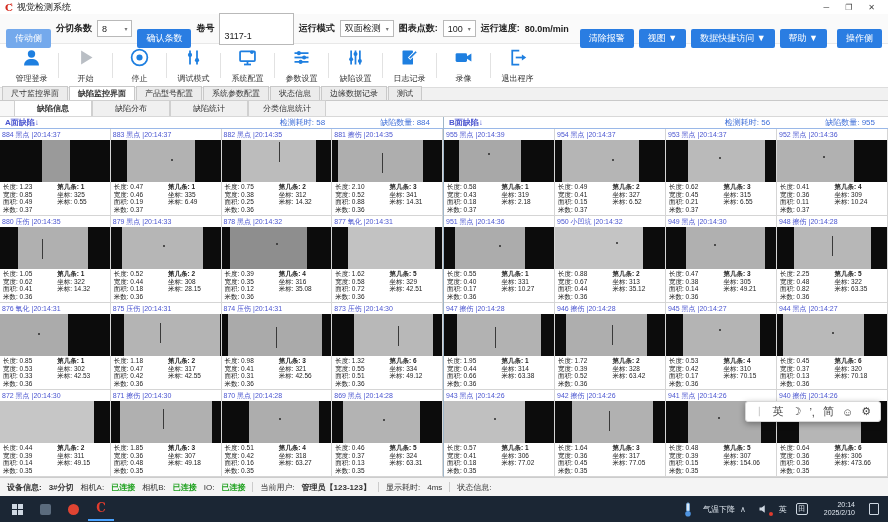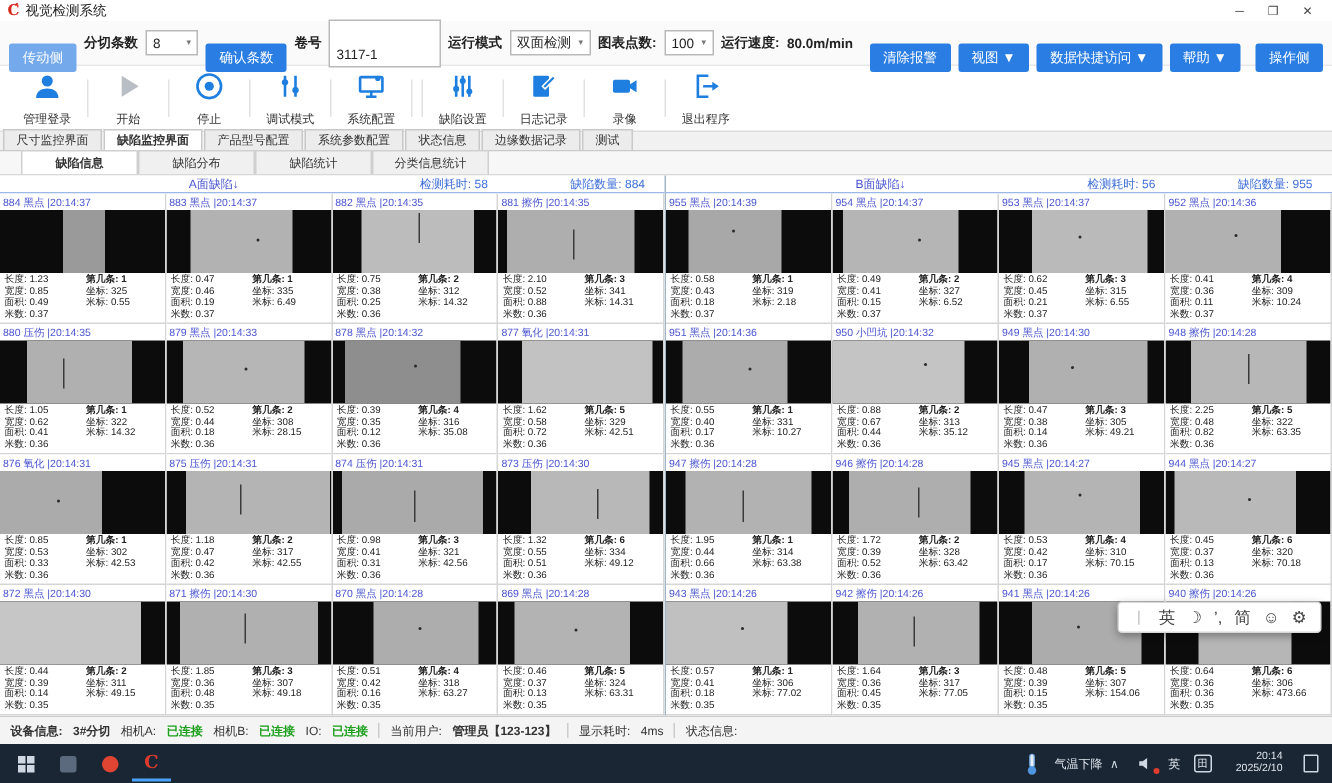--- a/index.html
+++ b/index.html
@@ -31,21 +31,21 @@
   .tab.active{background:#fff;font-weight:bold;}
   
   .subtabs{height:16px;display:flex;font-size:8px;background:#f7f7f7;border-bottom:1px solid #d8d8d8;padding-left:14px;align-items:flex-end;}
   .stab{width:78px;text-align:center;padding:2px 0;border:1px solid #d0d0d0;border-bottom:none;background:#f0f0f0;color:#333;white-space:nowrap;}
   .stab.active{background:#fff;font-weight:bold;}
   
   .content{position:relative;height:360px;display:flex;background:#fff;}
   .panel{width:444px;border-right:1px solid #9fb6c9;}
   .panel:last-child{border-right:none;}
   .ph{height:12px;display:flex;align-items:center;font-size:8px;color:#3f6fd8;border-bottom:1px solid #9ab8e8;padding:0 5px;}
-  .ph .t{font-weight:normal;color:#4a55d0;flex:1;text-align:center;}
+  .ph .t{font-weight:bold;color:#4a55d0;flex:1;}
   .ph .cnt{margin-left:55px;margin-right:8px;}
   .grid{display:grid;grid-template-columns:repeat(4,1fr);}
   .cell{height:87px;border-right:1px solid #d5d5d5;border-bottom:1px solid #d5d5d5;display:flex;flex-direction:column;background:#fff;overflow:hidden;}
   .ch{height:11px;font-size:7px;color:#4a55d0;padding:1px 2px 0;white-space:nowrap;overflow:hidden;}
   .cimg{height:42px;background:#0c0c0c;position:relative;overflow:hidden;}
   .band{position:absolute;top:0;height:100%;}
   .dotmk{position:absolute;width:2px;height:2px;background:#2a2a2a;border-radius:50%;}
   .linemk{position:absolute;width:1px;height:48%;background:#3a3a3a;}
   .meta{flex:1;display:flex;font-size:6.5px;line-height:7.6px;color:#222;padding:1px 3px;}
   .mcol{flex:1.1;}
@@ -161,20 +161,33 @@
       <div class="tbtn">
         <span class="ic"><svg width="21" height="21" viewBox="0 0 24 24">
             <rect x="3.5" y="5" width="17" height="11" rx="1" fill="none" stroke="#1e7fe0" stroke-width="2"></rect>
             <line x1="12" y1="16" x2="12" y2="20" stroke="#1e7fe0" stroke-width="2"></line>
             <line x1="8" y1="20" x2="16" y2="20" stroke="#1e7fe0" stroke-width="2"></line>
             <circle cx="17" cy="6" r="2" fill="#1e7fe0"></circle>
           </svg></span>
         <span class="lb">系统配置</span>
       </div>
       <div class="tsep"></div>
+      <div class="tbtn">
+        <span class="ic"><svg width="21" height="21" viewBox="0 0 24 24">
+            <g stroke="#1e7fe0" stroke-width="2">
+              <line x1="4" y1="7" x2="20" y2="7"></line>
+              <line x1="4" y1="12" x2="20" y2="12"></line>
+              <line x1="4" y1="17" x2="20" y2="17"></line>
+            </g>
+            <circle cx="9" cy="7" r="2.3" fill="#1e7fe0"></circle>
+            <circle cx="15" cy="12" r="2.3" fill="#1e7fe0"></circle>
+            <circle cx="11" cy="17" r="2.3" fill="#1e7fe0"></circle>
+          </svg></span>
+        <span class="lb">参数设置</span>
+      </div>
       <div class="tsep"></div>
       <div class="tbtn">
         <span class="ic"><svg width="21" height="21" viewBox="0 0 24 24">
             <g stroke="#1e7fe0" stroke-width="2">
               <line x1="7" y1="4" x2="7" y2="20"></line>
               <line x1="12" y1="4" x2="12" y2="20"></line>
               <line x1="17" y1="4" x2="17" y2="20"></line>
             </g>
             <circle cx="7" cy="14" r="2.3" fill="#1e7fe0"></circle>
             <circle cx="12" cy="8" r="2.3" fill="#1e7fe0"></circle>

